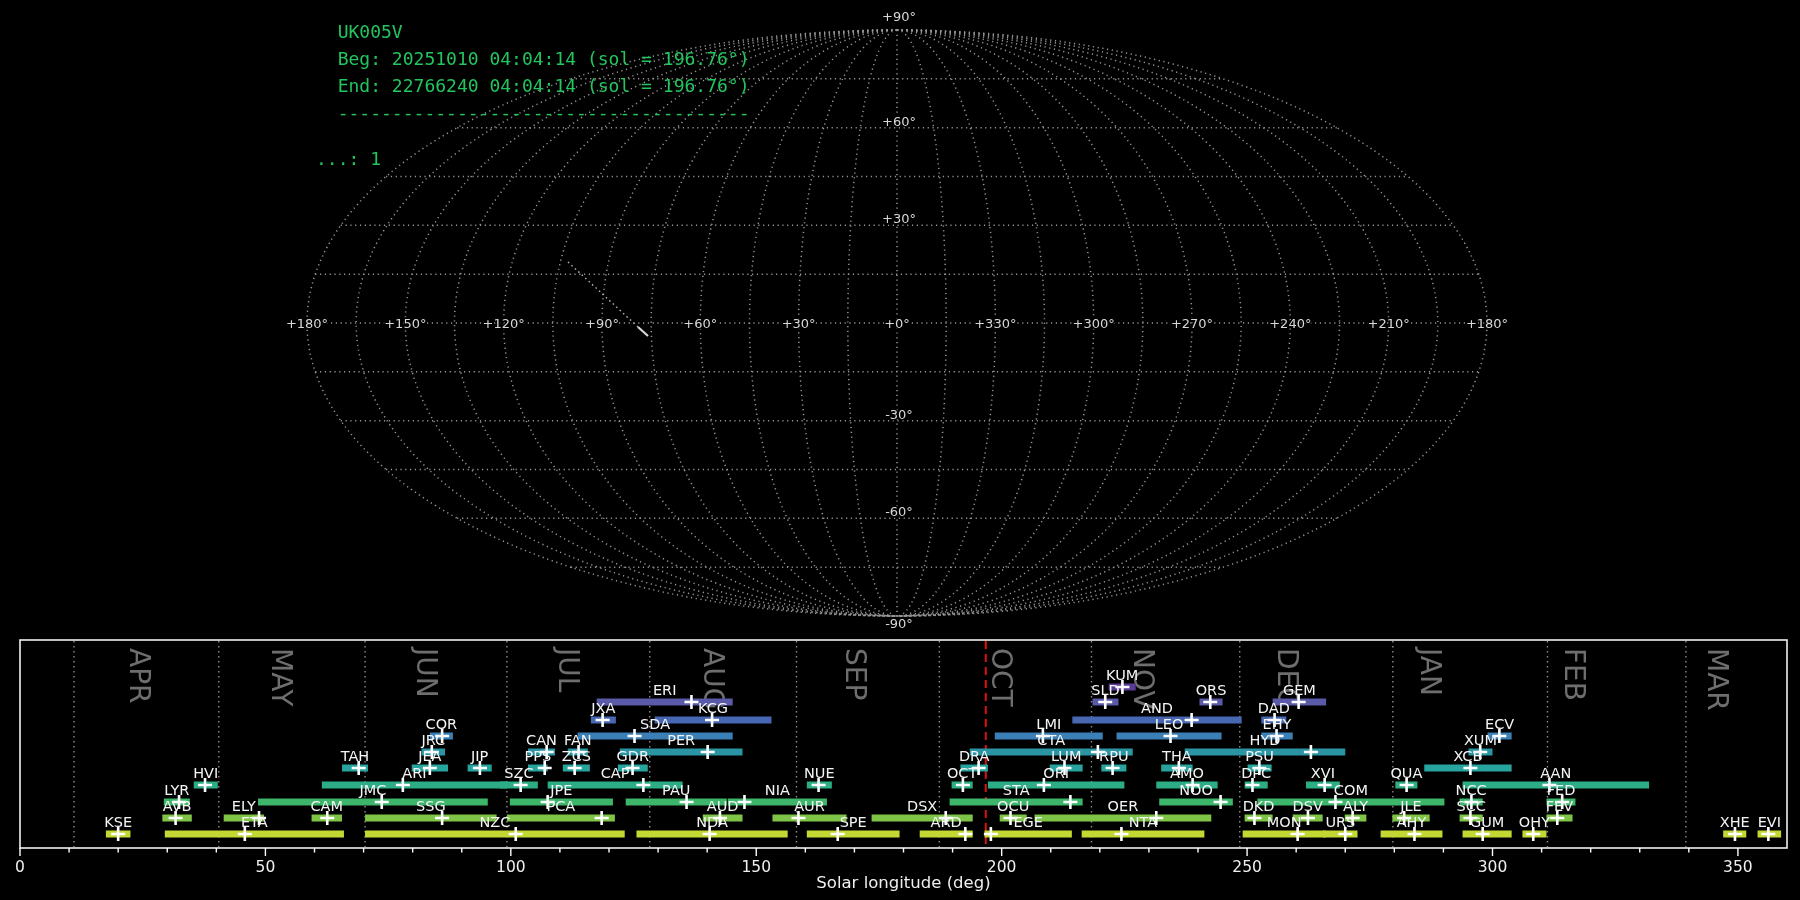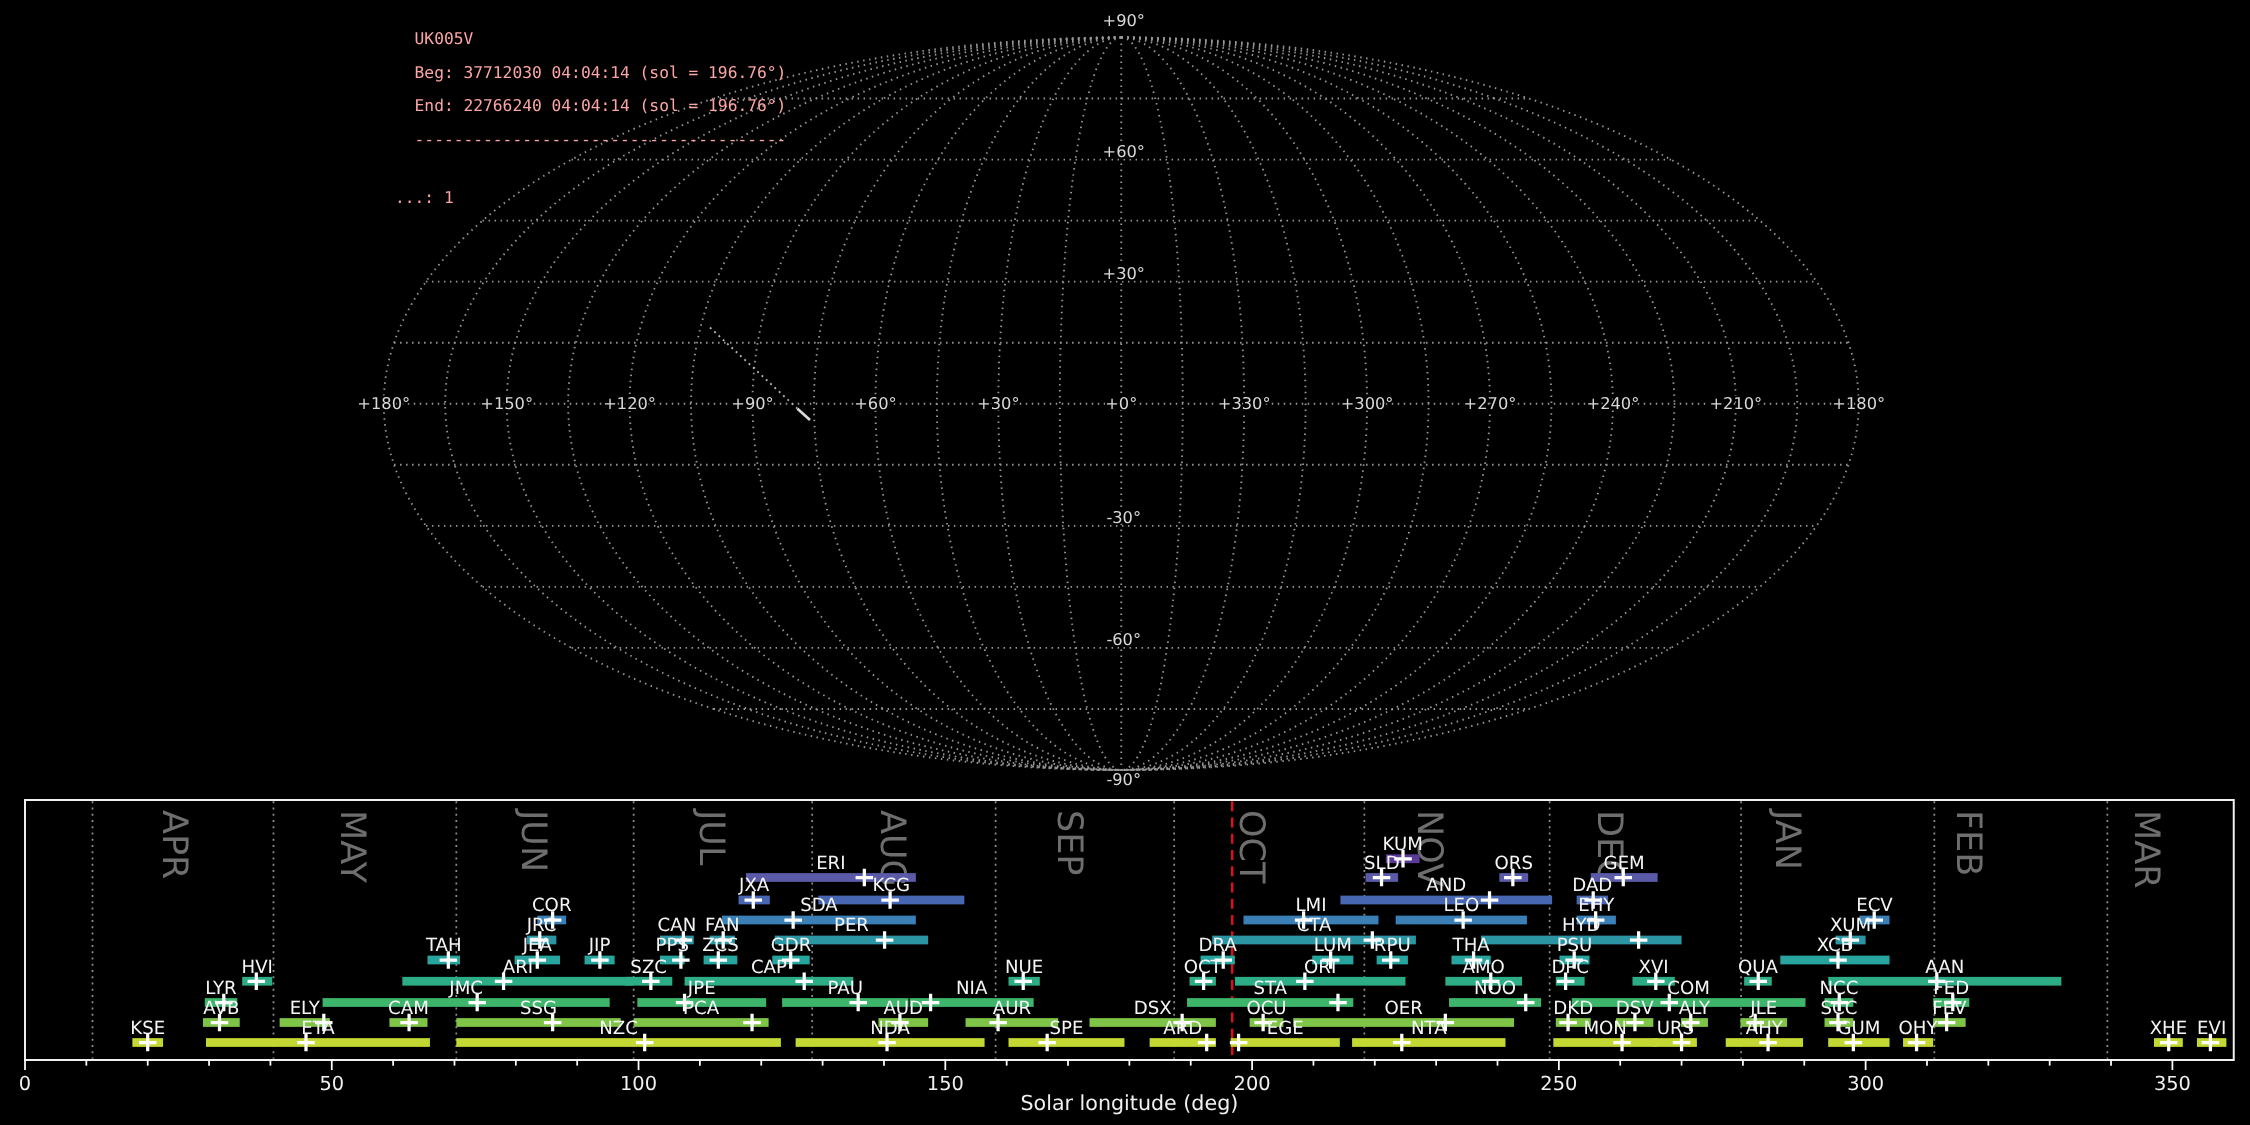--- a/index.html
+++ b/index.html
@@ -1,30 +1,30 @@
 <!DOCTYPE html>
 <html><head>
 <meta charset="utf-8">
 <style>
   html,body{margin:0;padding:0;background:#000;}
   body{width:1800px;height:900px;position:relative;overflow:hidden;
        font-family:"DejaVu Sans",sans-serif;}
   #stage{position:absolute;left:0;top:0;width:1800px;height:900px;}
-  .info{position:absolute;left:316px;top:11px;color:#fca5a5;
-        font-family:"DejaVu Sans Mono",monospace;font-size:13px;
+  .info{position:absolute;left:316px;top:11px;color:#22c55e;
+        font-family:"DejaVu Sans Mono",monospace;font-size:18px;
         line-height:13.5px;white-space:pre;z-index:5;}
   .info .count{display:block;margin-top:6px;}
   svg text{font-family:"DejaVu Sans",sans-serif;}
 </style>
 </head>
 <body>
 
 <div class="info">
   <span>UK005V</span><br>
-  <span>Beg: 37712030 04:04:14 (sol = 196.76°)</span><br>
+  <span>Beg: 20251010 04:04:14 (sol = 196.76°)</span><br>
   <span>End: 22766240 04:04:14 (sol = 196.76°)</span><br>
   <span>--------------------------------------</span><br>
   <span class="count">...: 1</span>
 </div>
 
 <svg id="stage" width="1800" height="900" viewBox="0 0 1800 900">
     <g>
       <line x1="570.8652289483857" y1="567.1666666666666" x2="1223.1347710516143" y2="567.1666666666666" stroke="#969696" stroke-width="1.5" stroke-dasharray="1.2 3.6" fill="none"></line>
       <line x1="457.23996442504136" y1="518.3333333333334" x2="1336.7600355749587" y2="518.3333333333334" stroke="#969696" stroke-width="1.5" stroke-dasharray="1.2 3.6" fill="none"></line>
       <line x1="386.0450117671812" y1="469.5" x2="1407.9549882328188" y2="469.5" stroke="#969696" stroke-width="1.5" stroke-dasharray="1.2 3.6" fill="none"></line>

